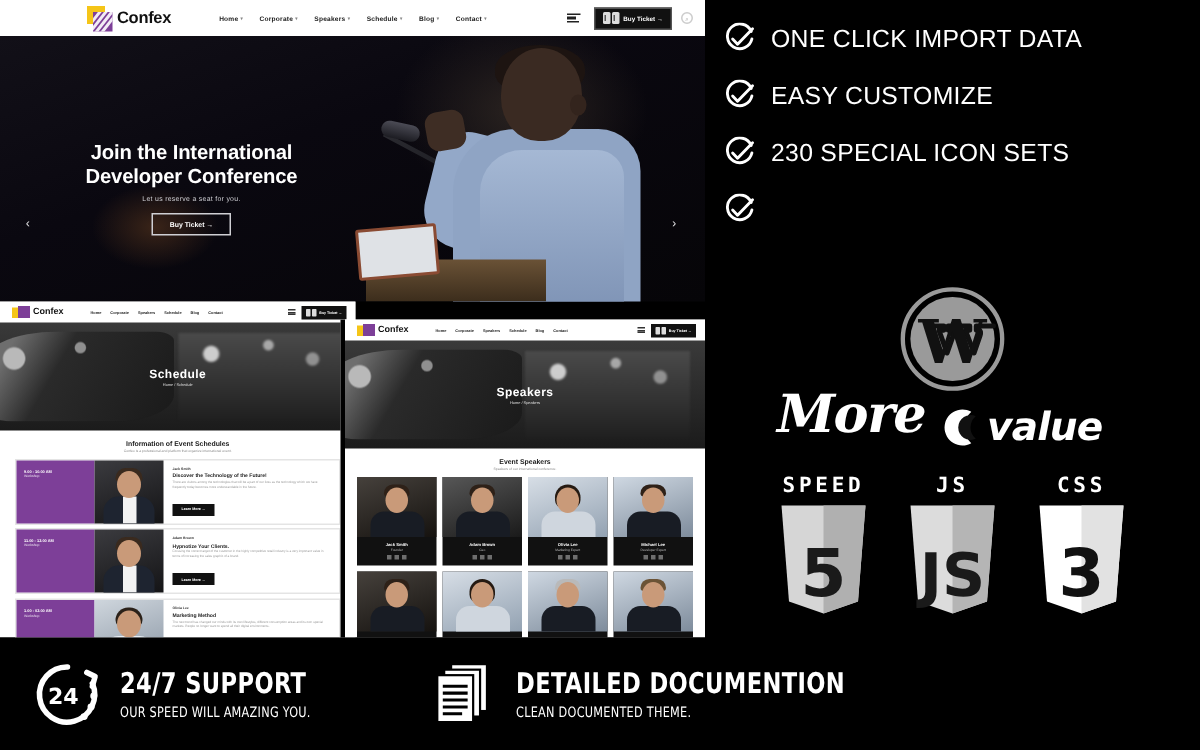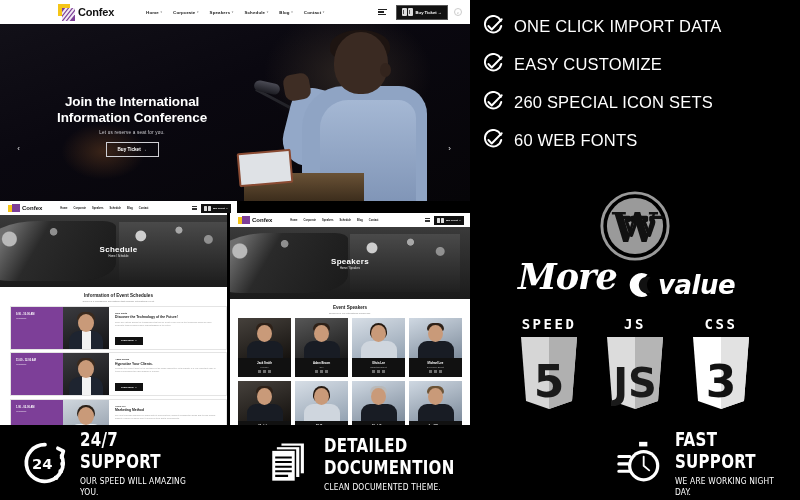--- a/index.html
+++ b/index.html
@@ -290,21 +290,21 @@
         <div class="spk-body2"></div>
         <div class="spk-hair"></div>
         <div class="spk-head"></div>
         <div class="spk-ear"></div>
         <div class="podium"></div>
         <div class="laptop"></div>
       </div>
 
       <div class="hero-txt">
         <div class="hero-h1">Join the International</div>
-        <div class="hero-h1">Information Conference</div>
+        <div class="hero-h1">Developer Conference</div>
         <div class="hero-sub">Let us reserve a seat for you.</div>
         <div class="hero-btn">Buy Ticket →</div>
       </div>
 
       <div class="arrow l">‹</div>
       <div class="arrow r">›</div>
     </div>
 
     <div class="mini mini-a">
       <div class="m-nav">
@@ -573,28 +573,27 @@
           <path d="M20.5 6.5 A9 9 0 1 0 21 12" fill="none" stroke="#fff" stroke-width="2.1" stroke-linecap="round"></path>
           <path d="M7 12 l3.6 3.8 L21.5 4.6" fill="none" stroke="#fff" stroke-width="2.1" stroke-linecap="round" stroke-linejoin="round"></path>
         </svg>
         <div class="feat-lbl">EASY CUSTOMIZE</div>
       </div>
       <div class="feat">
         <svg class="chk" viewBox="0 0 24 24">
           <path d="M20.5 6.5 A9 9 0 1 0 21 12" fill="none" stroke="#fff" stroke-width="2.1" stroke-linecap="round"></path>
           <path d="M7 12 l3.6 3.8 L21.5 4.6" fill="none" stroke="#fff" stroke-width="2.1" stroke-linecap="round" stroke-linejoin="round"></path>
         </svg>
-        <div class="feat-lbl">260 SPECIAL ICON SETS</div>
+        <div class="feat-lbl">230 SPECIAL ICON SETS</div>
       </div>
       <div class="feat">
         <svg class="chk" viewBox="0 0 24 24">
           <path d="M20.5 6.5 A9 9 0 1 0 21 12" fill="none" stroke="#fff" stroke-width="2.1" stroke-linecap="round"></path>
           <path d="M7 12 l3.6 3.8 L21.5 4.6" fill="none" stroke="#fff" stroke-width="2.1" stroke-linecap="round" stroke-linejoin="round"></path>
         </svg>
-        <div class="feat-lbl">60 WEB FONTS</div>
       </div>
     </div>
 
     <div class="tech">
 
       <svg class="wp" viewBox="0 0 100 100">
         <circle cx="50" cy="50" r="46" fill="none" stroke="#9a9a9a" stroke-width="4"></circle>
         <circle cx="50" cy="50" r="39" fill="#9a9a9a"></circle>
         <path d="M26 38 h16 v4 h-4.5 l7.5 21 6-17 -2.5-4 H46 v-4 h20 v4 h-4 l8 21 5.5-16 c1-3 .5-5 -1-5 h-2.5 v-4 h16" fill="none" stroke="#111" stroke-width="4.6" stroke-linejoin="round" stroke-linecap="round"></path>
         <path d="M42 42 l12 28 M58 42 l12 28" stroke="#111" stroke-width="0"></path>
@@ -661,27 +660,14 @@
         <rect x="11" y="7" width="26" height="34" fill="#fff" stroke="#000" stroke-width="1.6"></rect>
         <rect x="6" y="11" width="26" height="34" fill="#fff" stroke="#000" stroke-width="1.6"></rect>
         <path d="M10 19 h18 M10 24 h18 M10 29 h18 M10 34 h18 M10 39 h14" stroke="#000" stroke-width="2.2"></path>
       </svg>
       <div>
         <div class="btitle">DETAILED DOCUMENTION</div>
         <div class="bsub">CLEAN DOCUMENTED THEME.</div>
       </div>
     </div>
 
-    <div class="bitem b3">
-      <svg class="bicon" viewBox="0 0 50 50">
-        <rect x="24" y="2" width="9" height="5" fill="#fff"></rect>
-        <circle cx="29" cy="28" r="17" fill="#fff"></circle>
-        <circle cx="29" cy="28" r="13.5" fill="#000"></circle>
-        <path d="M29 18 v10 l6 5" stroke="#fff" stroke-width="2" fill="none" stroke-linecap="round"></path>
-        <path d="M2 18 h12 M2 26 h10 M2 34 h12" stroke="#fff" stroke-width="3.4" stroke-linecap="round"></path>
-      </svg>
-      <div>
-        <div class="btitle">FAST SUPPORT</div>
-        <div class="bsub">WE ARE WORKING NIGHT DAY.</div>
-      </div>
-    </div>
   </div>
 </div>
 
 </body></html>

